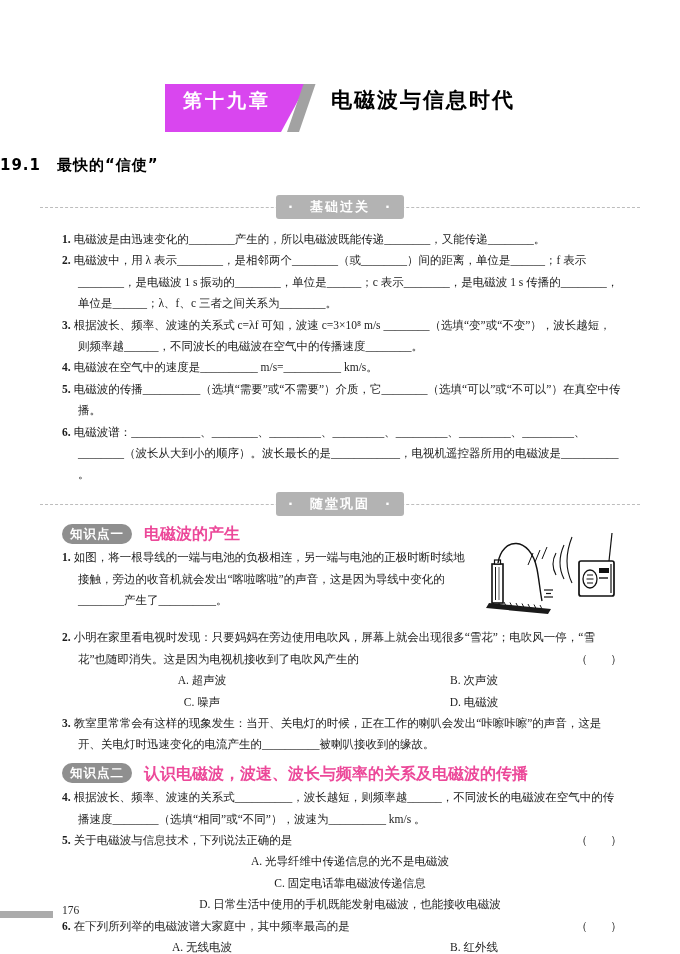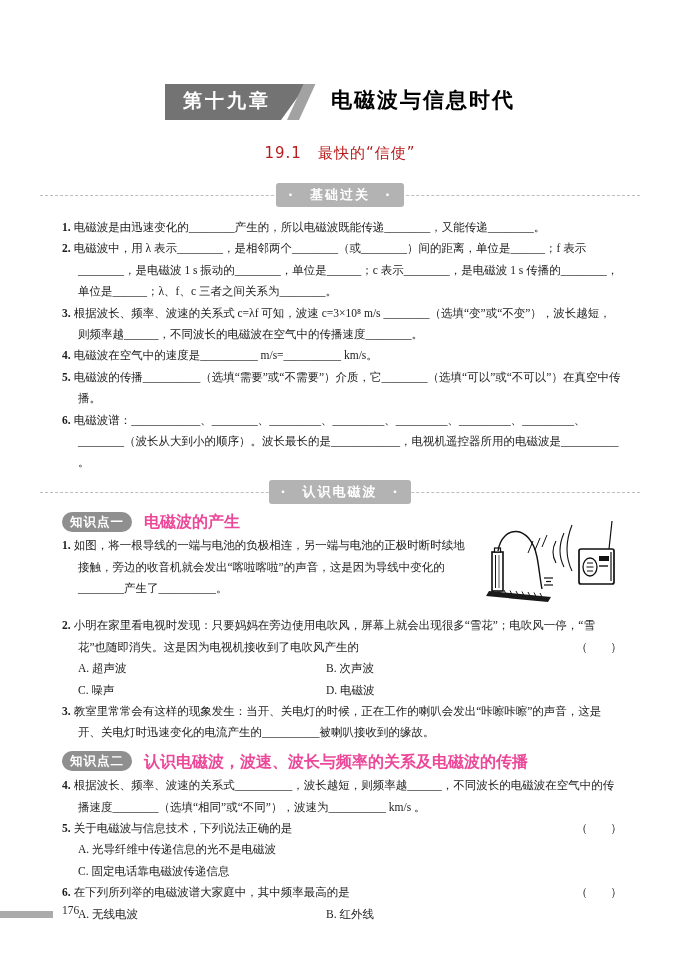--- a/index.html
+++ b/index.html
@@ -14,41 +14,41 @@
     color: #1c1c1c;
     overflow: hidden;
   }
 
   
   .chapter-row {
     padding-top: 84px;
     display: flex; justify-content: center; align-items: stretch;
   }
   .chapter-badge {
-    background: #737373; color: #fff;
+    background: #d946ef; color: #fff;
     font-family: "DejaVu Sans", "Liberation Sans", sans-serif;
     font-weight: bold; font-size: 19px; letter-spacing: 3px;
-    padding: 4px 36px 8px 18px; line-height: 24px;
+    padding: 4px 36px 20px 18px; line-height: 24px;
     clip-path: polygon(0 0, 100% 0, calc(100% - 26px) 100%, 0 100%);
   }
   .chapter-stripe {
     width: 30px; align-self: stretch;
     background: #a2a2a2;
     clip-path: polygon(55% 0, 95% 0, 40% 100%, 0 100%);
     margin-left: -20px;
   }
   .chapter-title {
     font-family: "DejaVu Sans", "Liberation Sans", sans-serif;
     font-weight: bold; font-size: 21px; letter-spacing: 2px;
     line-height: 32px; margin-left: 14px; color: #000;
   }
   .section-heading {
-    margin-top: 24px; text-align: center;
-    font-family: "DejaVu Sans", "Liberation Sans", sans-serif;
-    font-weight: normal; font-size: 15px; letter-spacing: 1px; color: #b91c1c;
+    margin-top: 24px; 
+    font-family: "DejaVu Sans", "Liberation Sans", sans-serif;
+    font-weight: bold; font-size: 15px; letter-spacing: 1px; color: #000000;
   }
 
   
   .divider { position: relative; margin: 20px 40px 0 40px; text-align: center; height: 24px; }
   .divider::before {
     content: ""; position: absolute; left: 0; right: 0; top: 50%;
     border-top: 1px dashed #bdbdbd;
   }
   .pill-badge {
     position: relative; display: inline-block;
@@ -58,21 +58,21 @@
     padding: 3px 12px; border-radius: 3px;
   }
 
   
   .content { margin: 10px 58px 0 62px; line-height: 21.4px; }
   .q { position: relative; margin: 0; padding-left: 16px; text-indent: -16px; }
   .qnum { font-weight: bold; margin-right: 3px; }
   .bracket { position: absolute; right: 0; bottom: 0; text-indent: 0; }
   .opts { padding-left: 16px; }
   .opts.two-col { display: grid; grid-template-columns: 248px 1fr; }
-  .opts span { display: block; }
+  .opts span { display: block; text-align: center; }
 
   
   .kp { display: flex; align-items: center; gap: 12px; margin: 7px 0 3px 0; }
   .kp-badge {
     background: #8f8f8f; color: #fff;
     font-family: "DejaVu Sans", "Liberation Sans", sans-serif;
     font-weight: bold; font-size: 12.5px; letter-spacing: 1px;
     padding: 2px 8px; line-height: 16px; border-radius: 10px;
   }
   .kp-title {
@@ -107,21 +107,21 @@
   <div class="content">
     <p class="q"><span class="qnum">1.</span><span>电磁波是由迅速变化的________产生的，所以电磁波既能传递________，又能传递________。</span></p>
     <p class="q"><span class="qnum">2.</span><span>电磁波中，用 λ 表示________，是相邻两个________（或________）间的距离，单位是______；f 表示________，是电磁波 1 s 振动的________，单位是______；c 表示________，是电磁波 1 s 传播的________，单位是______；λ、f、c 三者之间关系为________。</span></p>
     <p class="q"><span class="qnum">3.</span><span>根据波长、频率、波速的关系式 c=λf 可知，波速 c=3×10⁸ m/s ________（选填“变”或“不变”），波长越短，则频率越______，不同波长的电磁波在空气中的传播速度________。</span></p>
     <p class="q"><span class="qnum">4.</span><span>电磁波在空气中的速度是__________ m/s=__________ km/s。</span></p>
     <p class="q"><span class="qnum">5.</span><span>电磁波的传播__________（选填“需要”或“不需要”）介质，它________（选填“可以”或“不可以”）在真空中传播。</span></p>
     <p class="q"><span class="qnum">6.</span><span>电磁波谱：____________、________、_________、_________、_________、_________、_________、________（波长从大到小的顺序）。波长最长的是____________，电视机遥控器所用的电磁波是__________ 。</span></p>
   </div>
 
   <div class="divider" style="margin-top:6px;">
-    <span class="pill-badge">·　认识电磁波　·</span>
+    <span class="pill-badge">·　随堂巩固　·</span>
   </div>
 
   <div class="content" style="margin-top:6px;">
 
     <div class="kp">
       <span class="kp-badge">知识点一</span>
       <span class="kp-title">电磁波的产生</span>
     </div>
 
     <div>
@@ -204,20 +204,21 @@
       <span class="kp-title">认识电磁波，波速、波长与频率的关系及电磁波的传播</span>
     </div>
 
     <p class="q"><span class="qnum">4.</span><span>根据波长、频率、波速的关系式__________，波长越短，则频率越______，不同波长的电磁波在空气中的传播速度________（选填“相同”或“不同”），波速为__________ km/s 。</span></p>
 
     <div>
       <p class="q"><span class="qnum">5.</span><span>关于电磁波与信息技术，下列说法正确的是</span><span class="bracket">（　　）</span></p>
       <div class="opts">
         <span>A. 光导纤维中传递信息的光不是电磁波</span>
         <span>C. 固定电话靠电磁波传递信息</span>
+        <span>D. 日常生活中使用的手机既能发射电磁波，也能接收电磁波</span>
       </div>
     </div>
 
     <div>
       <p class="q"><span class="qnum">6.</span><span>在下列所列举的电磁波谱大家庭中，其中频率最高的是</span><span class="bracket">（　　）</span></p>
       <div class="opts two-col">
         <span>A. 无线电波</span>
         <span>B. 红外线</span>
 
       </div>

